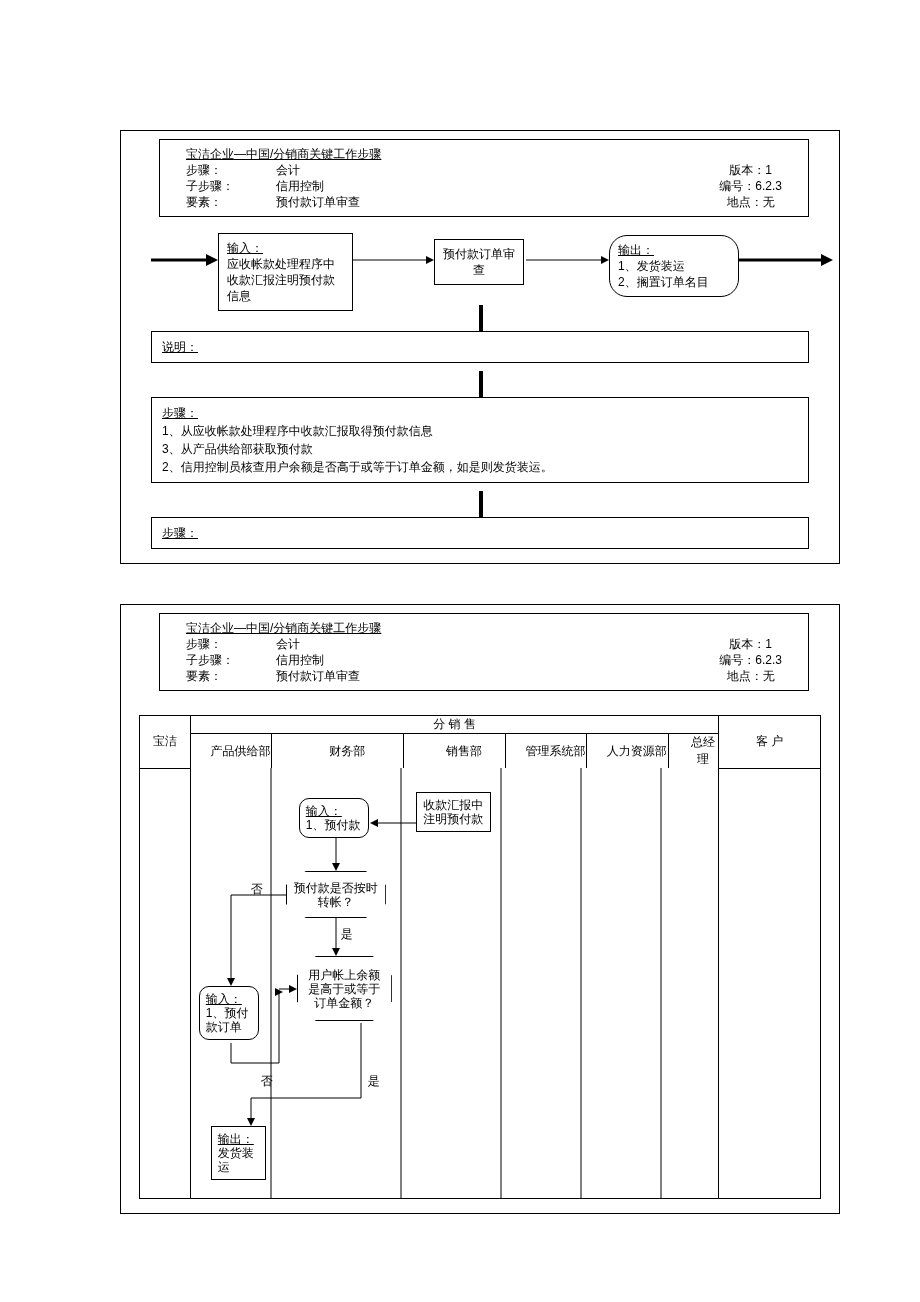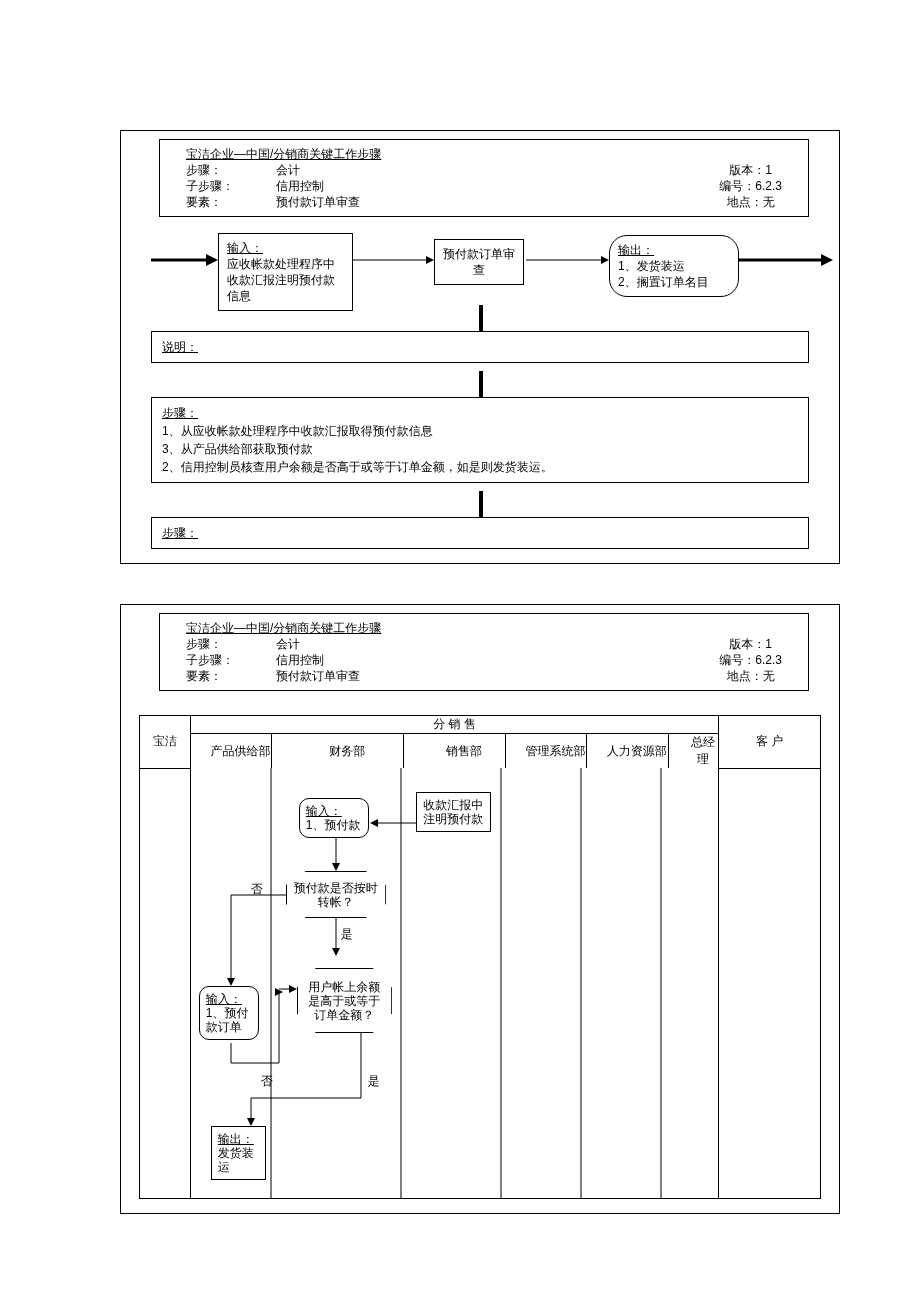--- a/index.html
+++ b/index.html
@@ -186,21 +186,21 @@
             </div>
             <div class="f-box" style="left:225px; top:24px; width:75px;">收款汇报中注明预付款</div>
 
             <div class="f-decision" style="left:95px; top:103px; width:100px; height:47px;">
               <div class="oct"></div>
                     <span>预付款是否按时转帐？</span>
             </div>
             <div class="f-label" style="left:150px; top:158px;">是</div>
             <div class="f-label" style="left:60px; top:113px;">否</div>
 
-            <div class="f-decision" style="left:106px; top:200px; width:95px; height:65px;">
+            <div class="f-decision" style="left:106px; top:188px; width:95px; height:65px;">
               <div class="oct"></div>
                     <span>用户帐上余额是高于或等于订单金额？</span>
             </div>
             <div class="f-label" style="left:177px; top:305px;">是</div>
             <div class="f-label" style="left:70px; top:305px;">否</div>
 
             <div class="f-box rounded" style="left:8px; top:218px; width:60px; text-align:left;">
               <div class="underline">输入：</div>
               <div>1、预付款订单</div>
             </div>

